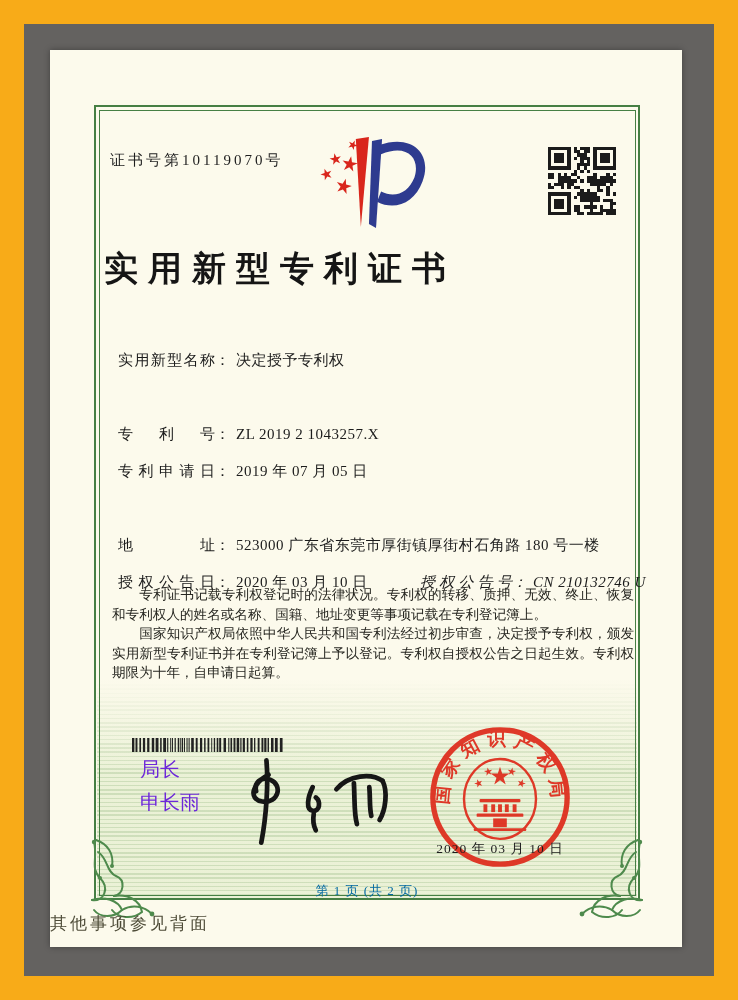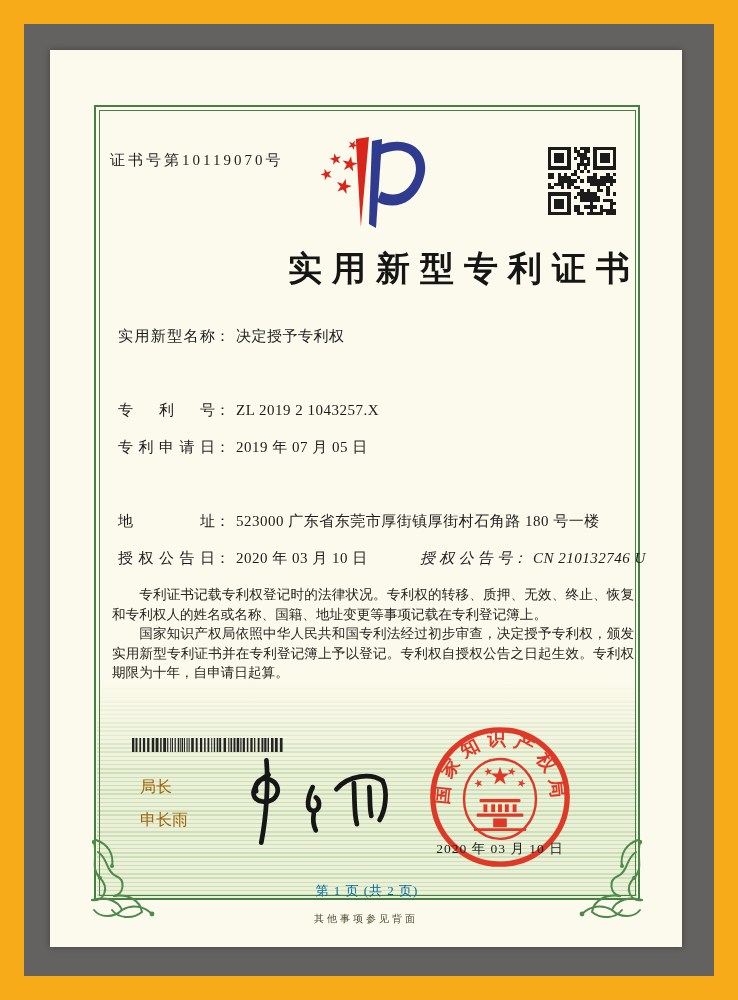--- a/index.html
+++ b/index.html
@@ -42,56 +42,57 @@
     border:1px solid #467F44;
   }
   .cert-no {
     position:absolute; left:60px; top:101px;
     font-size:15px; letter-spacing:3px; color:#1e1e1e;
   }
   .logo { position:absolute; left:268px; top:86px; width:112px; height:96px; }
   .qr { position:absolute; left:498px; top:97px; width:68px; height:68px; }
   .title {
     position:absolute; left:44px; top:196px; width:546px;
-    text-align:right; font-size:34px; font-weight:bold;
+    text-align:left; font-size:34px; font-weight:bold;
     letter-spacing:10px; color:#151515; text-indent:10px;
   }
   .row { position:absolute; left:68px; font-size:15px; color:#1c1c1c; white-space:nowrap; }
   .flabel {
     display:inline-block; width:97px; text-align:justify; text-align-last:justify;
     font-weight:500;
+    margin-top:24px;
   }
   .fvalue { padding-left:6px; letter-spacing:0.5px; }
   .pair2 { position:absolute; left:302px; top:0;font-style:italic; }
   .pair2 .flabel { width:92px; }
   .paras {
     position:absolute; left:62px; top:535px; width:522px;
     font-size:13.6px; line-height:19.6px; color:#262620;
     text-align:justify;
   }
   .paras p { text-indent:2em; margin:0; }
   .barcode { position:absolute; left:82px; top:688px; width:152px; height:14px; }
   .sig-block {
-    position:absolute; left:90px; top:720px;
+    position:absolute; left:90px; top:703px;
     font-family:"Liberation Sans","DejaVu Sans",sans-serif;
-    font-size:16px; color:#a16207; line-height:33px;
+    font-size:20px; color:#6d28d9; line-height:33px;
   }
   .signature { position:absolute; left:165px; top:702px; width:180px; height:98px; }
   .seal { position:absolute; left:377px; top:674px; width:146px; height:146px; }
   .seal-date {
     position:absolute; left:360px; top:790px; width:180px; text-align:center;
     font-size:13.5px; color:#1d1d1d; letter-spacing:1px;
   }
   .page-no {
     position:absolute; left:44px; top:832px; width:546px; text-align:center;
     font-size:13px; color:#0369a1; letter-spacing:1px;
   }
   .footer-note {
-    position:absolute; left:0; top:862px; width:100%; text-align:center;
-    font-size:10px; color:#4e4c38; letter-spacing:3px;
+    position:absolute; left:0; top:862px; width:100%; 
+    font-size:17px; color:#4e4c38; letter-spacing:3px;
   }
   .flourish { position:absolute; width:80px; height:84px; }
   .flourish.bl { left:34px; top:788px; }
   .flourish.br { left:520px; top:788px; transform:scaleX(-1); }
   svg { display:block; }
 </style>
 </head>
 <body>
 
 <div class="mat"></div>

